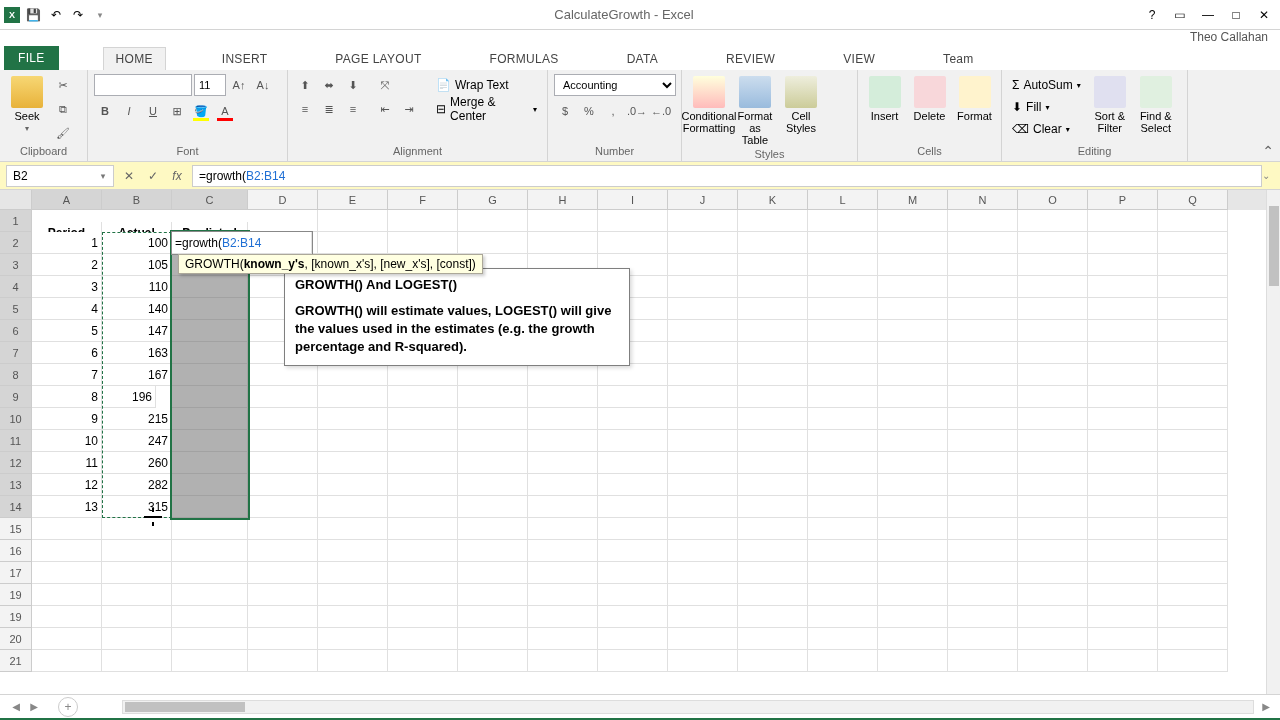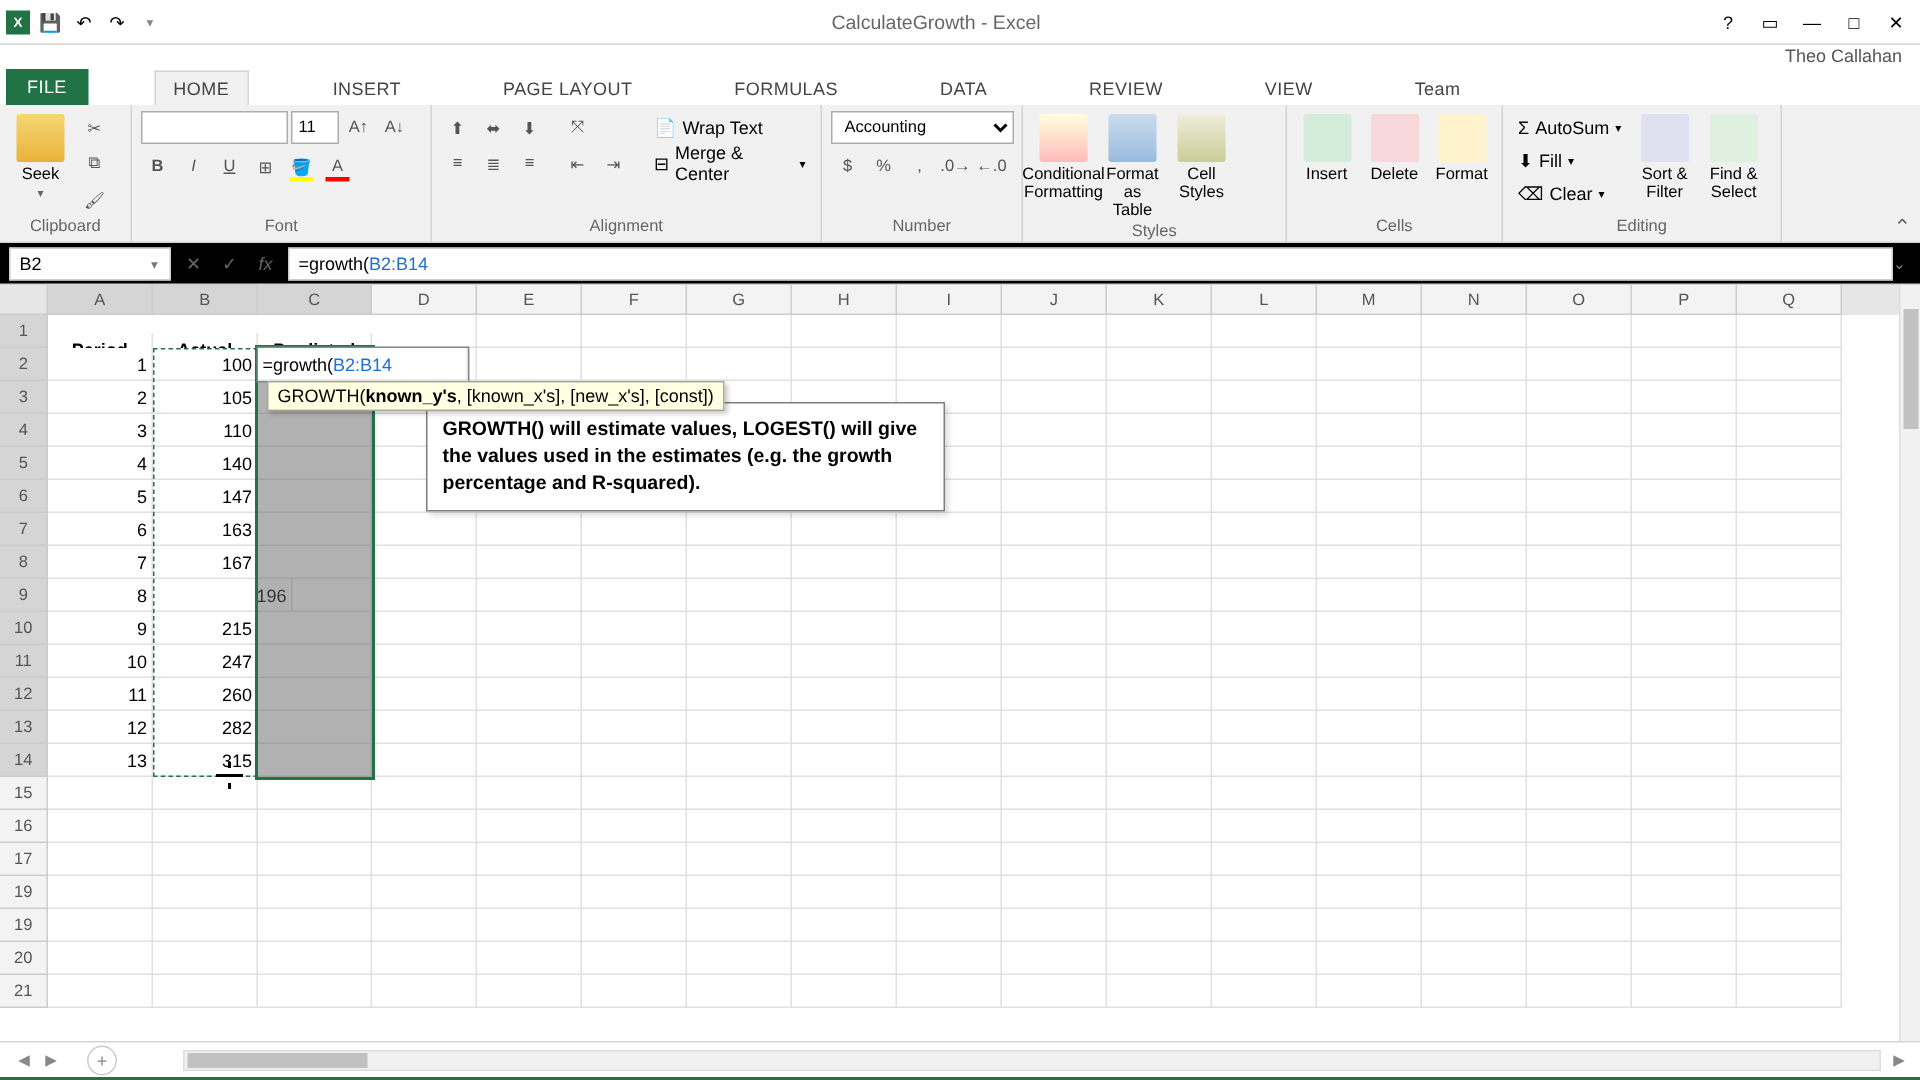--- a/index.html
+++ b/index.html
@@ -28,21 +28,21 @@
 .ribbon-btn-large .icon { width: 32px; height: 32px; background: #ddd; border-radius: 2px; }
 .ribbon-btn-large .label { font-size: 11px; text-align: center; line-height: 1.1; }
 .ribbon-col { display: flex; flex-direction: column; gap: 2px; }
 .ribbon-row { display: flex; gap: 2px; align-items: center; }
 .ribbon-btn-sm { width: 22px; height: 22px; display: flex; align-items: center; justify-content: center; cursor: pointer; border: 1px solid transparent; font-size: 11px; color: #555; }
 .ribbon-input { border: 1px solid #abadb3; background: #fff; height: 22px; padding: 0 4px; font-size: 11px; }
 .ribbon-check-item { display: flex; align-items: center; gap: 4px; font-size: 11px; height: 22px; padding: 0 4px; cursor: pointer; }
 .ribbon-collapse { position: absolute; right: 6px; bottom: 2px; cursor: pointer; font-size: 14px; color: #666; }
 
 
-.formula-row { height: 28px; display: flex; align-items: center; border-bottom: 1px solid #d4d4d4; background: #000000; }
+.formula-row { height: 28px; display: flex; align-items: center; border-bottom: 1px solid #d4d4d4; background: #fef9c3; }
 .name-box { width: 108px; height: 22px; border: 1px solid #ccc; margin-left: 6px; padding: 0 6px; display: flex; align-items: center; background: #fff; position: relative; }
 .name-box .dd { position: absolute; right: 2px; top: 2px; width: 16px; height: 16px; display:flex; align-items:center; justify-content:center; font-size: 9px; color:#777;}
 .formula-btns { display: flex; align-items: center; gap: 2px; margin: 0 4px; }
 .formula-btn { width: 22px; height: 22px; display: flex; align-items: center; justify-content: center; cursor: pointer; color: #666; }
 .formula-bar { flex: 1; height: 22px; border: 1px solid #ccc; padding: 0 6px; display: flex; align-items: center; background: #fff; margin-right: 18px; }
 .formula-bar .sel { color: #1f6fd4; }
 .formula-expand { position:absolute; right:4px; width:14px; font-size:10px; color:#888; cursor:pointer;}
 
 
 .grid-area { position: relative; height: 504px; display: flex; }
@@ -683,20 +683,21 @@
     <div class="cell left" style="left:140px; top:22px; width:140px; background:#fff; z-index:5; outline:1px solid #888;">
       <span style="color:#000;">=growth(</span>
         <span style="color:#1f6fd4;">B2:B14</span>
     </div>
 
     <div class="fn-tooltip" style="left:146px; top:44px;">
       <span>GROWTH(</span><b>known_y's</b><span>, [known_x's], [new_x's], [const])</span>
     </div>
 
     <div class="info-box" style="left:252px; top:58px;">
+      <div class="h">GROWTH() And LOGEST()</div>
       <div class="b">GROWTH() will estimate values, LOGEST() will give the values used in the estimates (e.g. the growth percentage and R-squared).</div>
     </div>
 
     <div class="cursor-cross" style="left:112px; top:298px;"><span class="wc"></span></div>
   <div class="cell header" style="left: 0px; top: 0px; width: 70px;">Period</div>
       <div class="cell header" style="left: 70px; top: 0px; width: 70px;">Actual</div>
       <div class="cell header" style="left: 140px; top: 0px; width: 76px;">Predicted</div>
       <div class="cell" style="left: 0px; top: 22px; width: 70px;">1</div>
       <div class="cell" style="left: 70px; top: 22px; width: 70px;">100</div>
       <div class="cell" style="left: 0px; top: 44px; width: 70px;">2</div>
@@ -705,21 +706,21 @@
       <div class="cell" style="left: 70px; top: 66px; width: 70px;">110</div>
       <div class="cell" style="left: 0px; top: 88px; width: 70px;">4</div>
       <div class="cell" style="left: 70px; top: 88px; width: 70px;">140</div>
       <div class="cell" style="left: 0px; top: 110px; width: 70px;">5</div>
       <div class="cell" style="left: 70px; top: 110px; width: 70px;">147</div>
       <div class="cell" style="left: 0px; top: 132px; width: 70px;">6</div>
       <div class="cell" style="left: 70px; top: 132px; width: 70px;">163</div>
       <div class="cell" style="left: 0px; top: 154px; width: 70px;">7</div>
       <div class="cell" style="left: 70px; top: 154px; width: 70px;">167</div>
       <div class="cell" style="left: 0px; top: 176px; width: 70px;">8</div>
-      <div class="cell" style="left: 70px; top: 176px; width: 93px;">196</div>
+      <div class="cell" style="left: 70px; top: 176px; width: 54px;">196</div>
       <div class="cell" style="left: 0px; top: 198px; width: 70px;">9</div>
       <div class="cell" style="left: 70px; top: 198px; width: 70px;">215</div>
       <div class="cell" style="left: 0px; top: 220px; width: 70px;">10</div>
       <div class="cell" style="left: 70px; top: 220px; width: 70px;">247</div>
       <div class="cell" style="left: 0px; top: 242px; width: 70px;">11</div>
       <div class="cell" style="left: 70px; top: 242px; width: 70px;">260</div>
       <div class="cell" style="left: 0px; top: 264px; width: 70px;">12</div>
       <div class="cell" style="left: 70px; top: 264px; width: 70px;">282</div>
       <div class="cell" style="left: 0px; top: 286px; width: 70px;">13</div>
       <div class="cell" style="left: 70px; top: 286px; width: 70px;">315</div>

